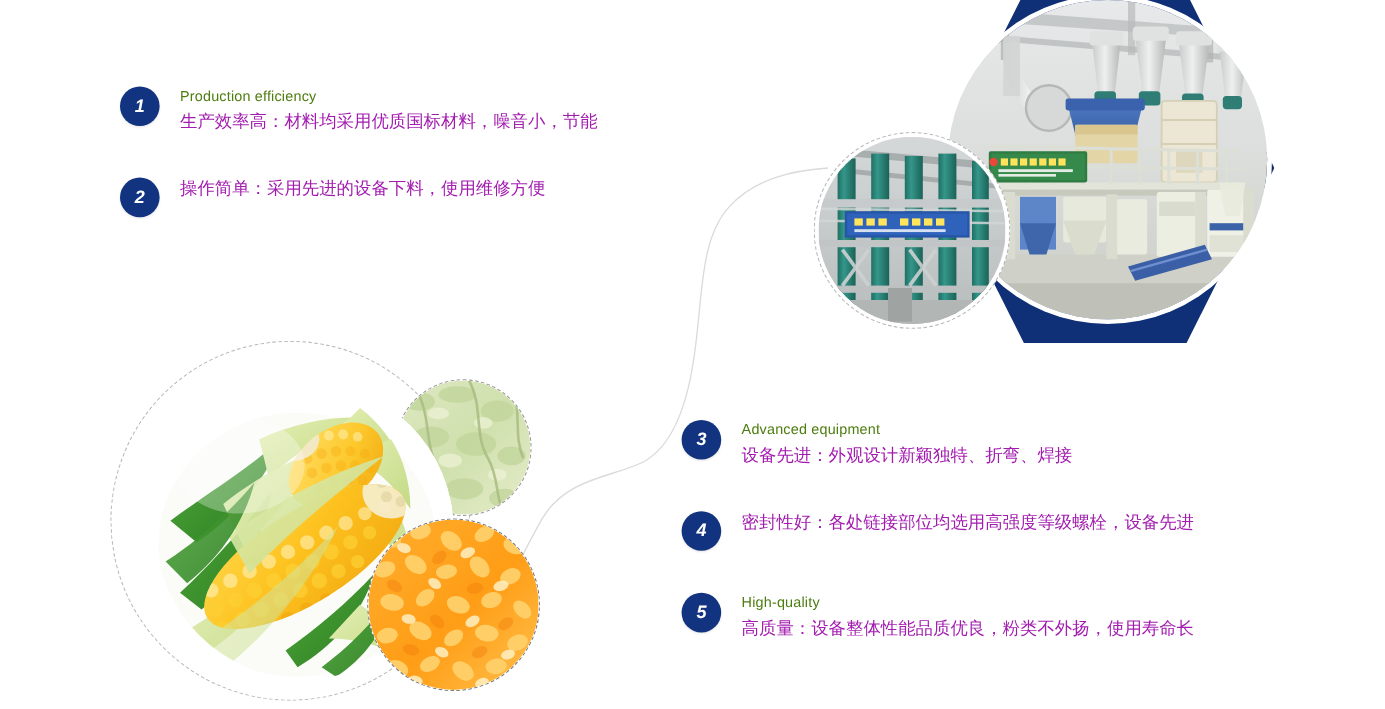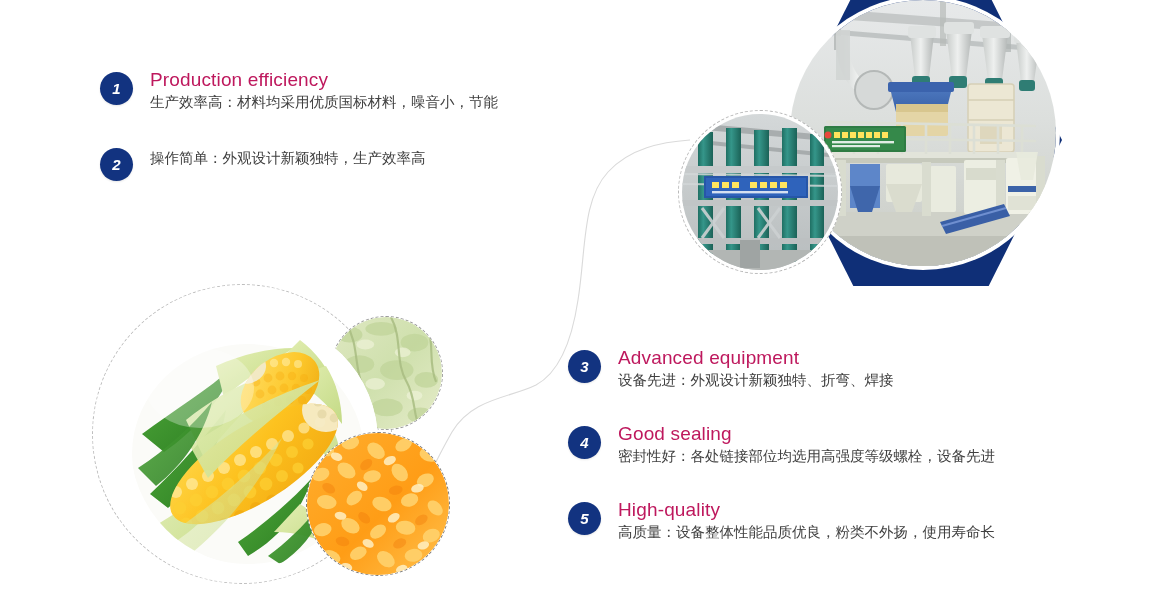--- a/index.html
+++ b/index.html
@@ -55,28 +55,28 @@
     margin-top: 2px;
     letter-spacing: 0px;
     box-shadow: 0 1px 2px rgba(0,0,0,0.10);
   }
 
   .feature-text {
     margin-left: 17px;
     padding-top: 0px;
   }
   .feature-title {
-    color: #be185d;
-    font-size: 19px;
+    color: #4d7c0f;
+    font-size: 12px;
     line-height: 20px;
     letter-spacing: 0.15px;
     white-space: nowrap;
   }
   .feature-desc {
-    color: #404040;
+    color: #a21caf;
     font-size: 14.5px;
     line-height: 22px;
     margin-top: 1px;
     white-space: nowrap;
     font-family: "DejaVu Sans", "Liberation Sans", sans-serif;
   }
 
   
   .hex-cluster {
     position: absolute;
@@ -651,39 +651,38 @@
     <div class="badge">1</div>
     <div class="feature-text">
       <div class="feature-title">Production efficiency</div>
       <div class="feature-desc">生产效率高：材料均采用优质国标材料，噪音小，节能</div>
     </div>
   </div>
 
   <div class="feature-item">
     <div class="badge">2</div>
     <div class="feature-text">
-      <div class="feature-desc">操作简单：外观设计新颖独特，生产效率高</div>
+      <div class="feature-desc">操作简单：采用先进的设备下料，使用维修方便</div>
     </div>
   </div>
 </div>
 
 <div class="feature-group bottom-right">
 
   <div class="feature-item">
     <div class="badge">3</div>
     <div class="feature-text">
       <div class="feature-title">Advanced equipment</div>
       <div class="feature-desc">设备先进：外观设计新颖独特、折弯、焊接</div>
     </div>
   </div>
 
   <div class="feature-item">
     <div class="badge">4</div>
     <div class="feature-text">
-      <div class="feature-title">Good sealing</div>
       <div class="feature-desc">密封性好：各处链接部位均选用高强度等级螺栓，设备先进</div>
     </div>
   </div>
 
   <div class="feature-item">
     <div class="badge">5</div>
     <div class="feature-text">
       <div class="feature-title">High-quality</div>
       <div class="feature-desc">高质量：设备整体性能品质优良，粉类不外扬，使用寿命长</div>
     </div>

